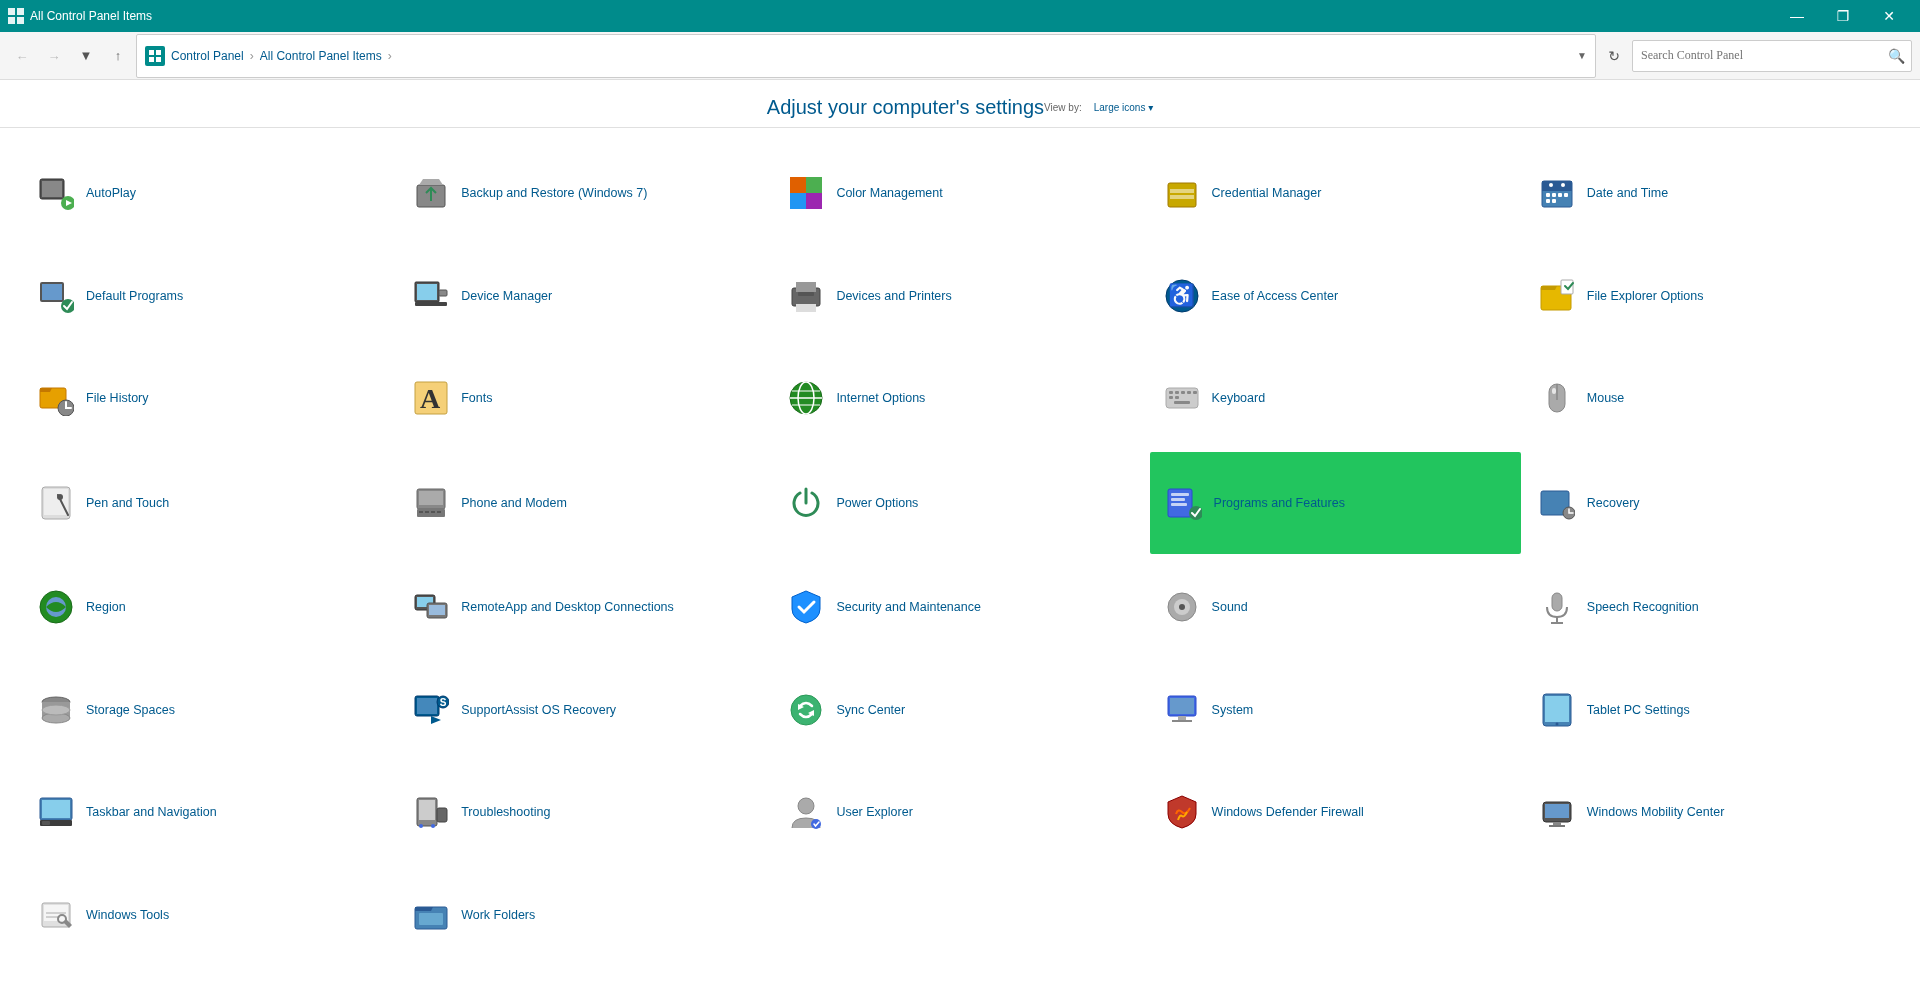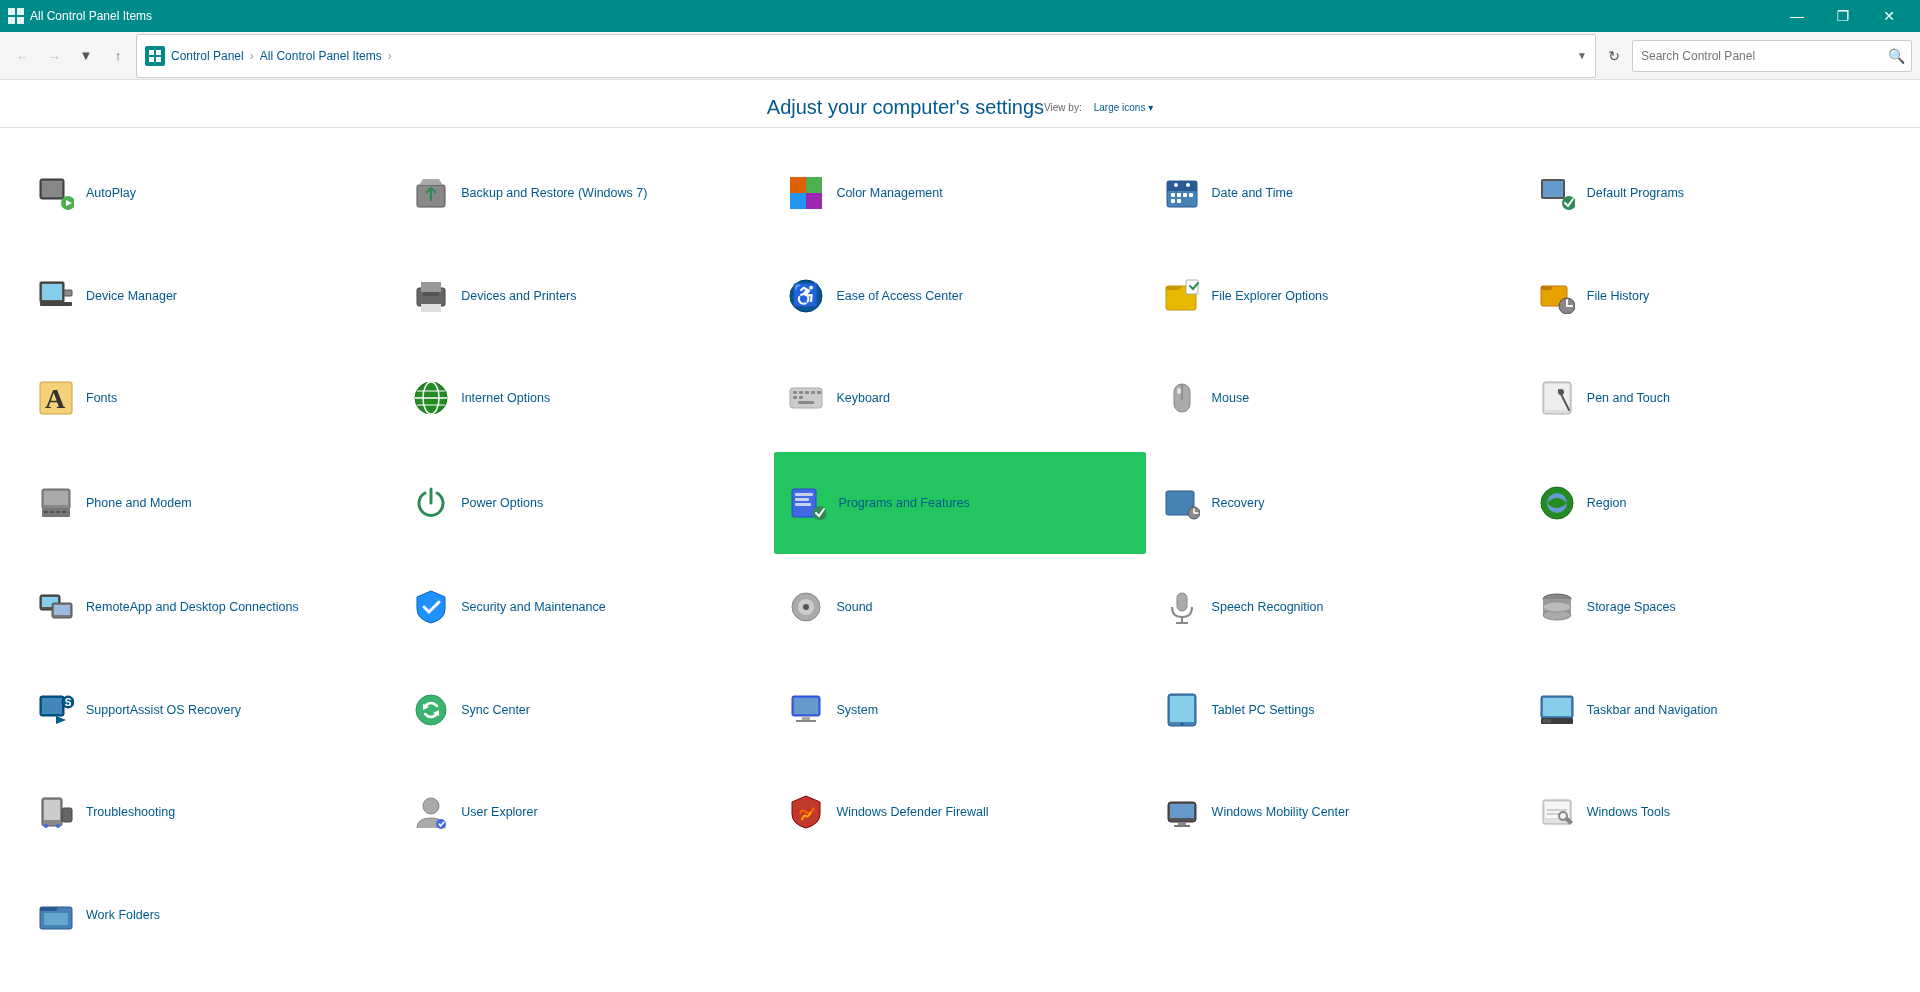--- a/index.html
+++ b/index.html
@@ -61,20 +61,21 @@
     .search-bar {
       width: 280px; height: 32px;
       border: 1px solid #ccc;
       background: #fff;
       padding: 0 28px 0 8px;
       font-size: 12px;
       color: #333;
       border-radius: 2px;
       outline: none;
       position: relative;
+      font-family: Liberation Serif, serif;
     }
     .search-wrapper { position: relative; }
     .search-icon { position: absolute; right: 6px; top: 50%; transform: translateY(-50%); color: #666; font-size: 14px; }
 
     
     .main-header {
       padding: 16px 24px 8px;
       border-bottom: 1px solid #e0e0e0;
       display: flex;
       align-items: center;
@@ -217,20 +218,30 @@
           <rect x="18" y="2" width="16" height="16" fill="#4CAF50"></rect>
           <rect x="2" y="18" width="16" height="16" fill="#2196F3"></rect>
           <rect x="18" y="18" width="16" height="16" fill="#9C27B0"></rect>
         </svg>
       </div>
       <span class="item-label">Color Management</span>
     </div>
     <div class="control-item">
       <div class="item-icon svg-icon">
         <svg width="36" height="36" viewBox="0 0 36 36">
+          <rect x="4" y="8" width="28" height="24" rx="2" fill="#c8a800" stroke="#a07800"></rect>
+          <rect x="6" y="14" width="24" height="4" fill="#fff" opacity="0.5"></rect>
+          <rect x="6" y="20" width="24" height="4" fill="#fff" opacity="0.5"></rect>
+        </svg>
+      </div>
+      <span class="item-label">Credential Manager</span>
+    </div>
+    <div class="control-item">
+      <div class="item-icon svg-icon">
+        <svg width="36" height="36" viewBox="0 0 36 36">
           <rect x="3" y="6" width="30" height="26" rx="2" fill="#4682b4" stroke="#2a5a94"></rect>
           <rect x="3" y="6" width="30" height="10" fill="#2a5a94"></rect>
           <circle cx="12" cy="10" r="2" fill="#fff"></circle>
           <circle cx="24" cy="10" r="2" fill="#fff"></circle>
           <rect x="7" y="18" width="4" height="4" fill="#fff" rx="1"></rect>
           <rect x="13" y="18" width="4" height="4" fill="#fff" rx="1"></rect>
           <rect x="19" y="18" width="4" height="4" fill="#fff" rx="1"></rect>
           <rect x="25" y="18" width="4" height="4" fill="#fff" rx="1"></rect>
           <rect x="7" y="24" width="4" height="4" fill="#fff" rx="1"></rect>
           <rect x="13" y="24" width="4" height="4" fill="#fff" rx="1"></rect>

